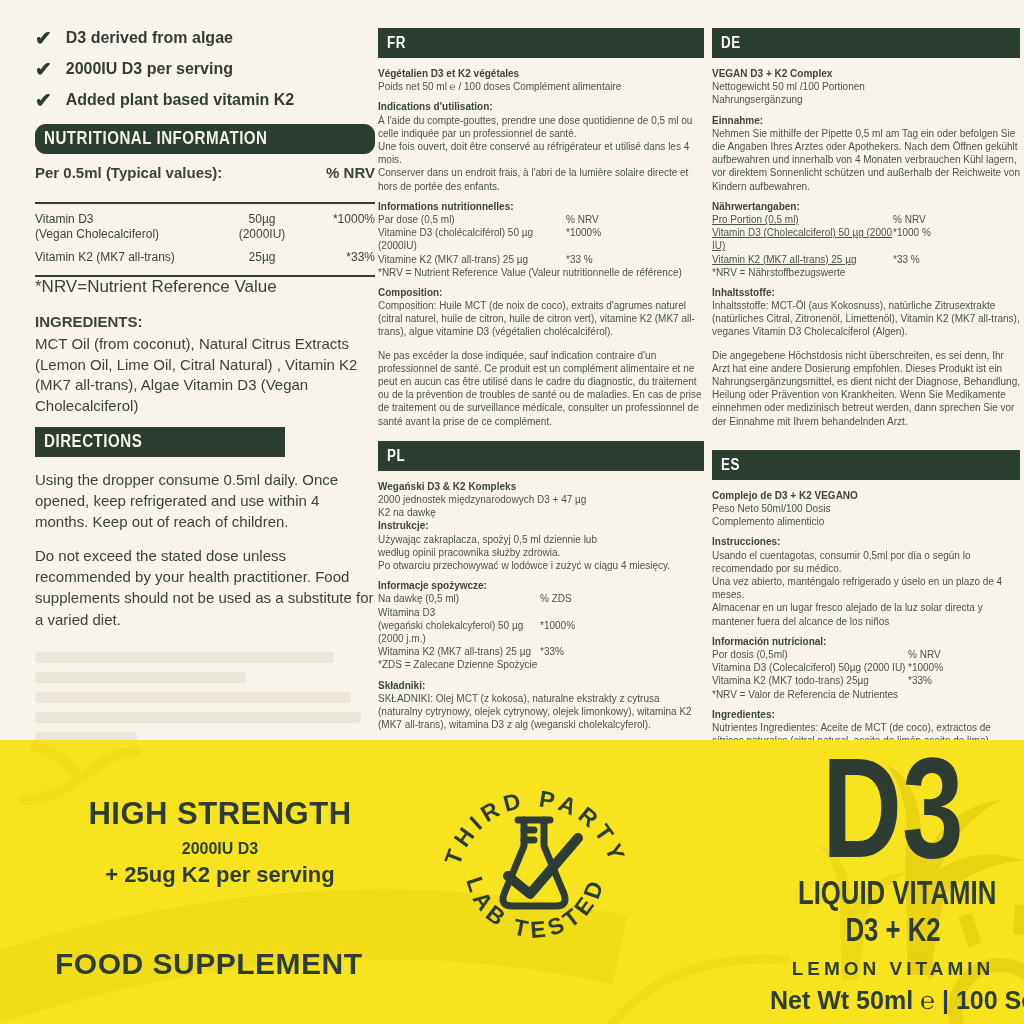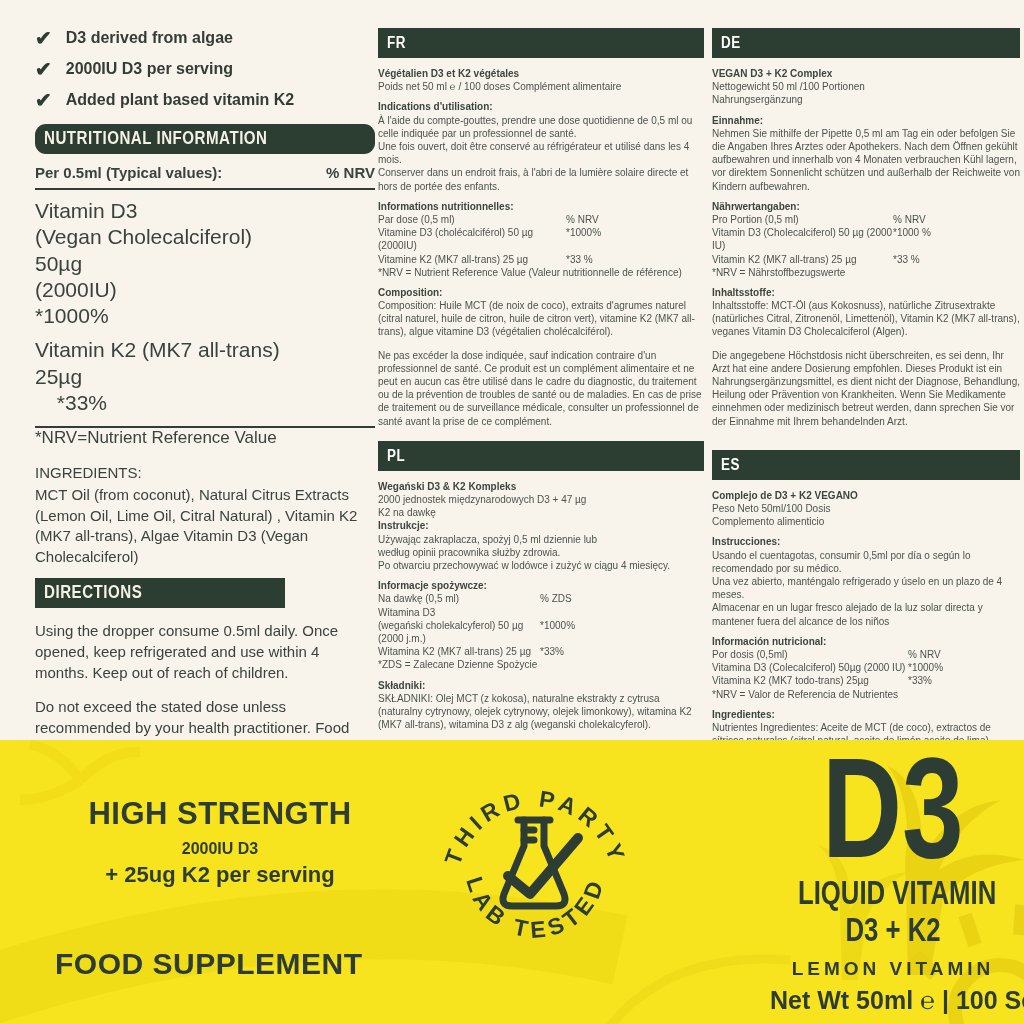--- a/index.html
+++ b/index.html
@@ -10,45 +10,45 @@
   .col-left{left:35px;width:340px;color:#39433c;}
   .col-mid{left:378px;width:326px;}
   .col-right{left:712px;width:308px;}
   .bar{background:#2c3d31;color:#f5f1e6;padding:4px 9px 5px;font-weight:bold;}
   .cond{display:inline-block;transform:scaleX(.84);transform-origin:0 50%;letter-spacing:.6px;white-space:nowrap;}
   .condc{display:inline-block;transform:scaleX(.78);transform-origin:50% 50%;white-space:nowrap;}
   
   .check-item{display:flex;align-items:center;gap:14px;font-size:16px;font-weight:bold;color:#333d36;margin-bottom:11px;}
   .check-glyph{font-size:20px;font-weight:bold;color:#2c3d31;line-height:1;}
   .nutr-bar{font-size:18px;margin-top:14px;border-radius:11px;}
-  .thead{display:flex;justify-content:space-between;font-weight:bold;font-size:15px;padding:10px 0 7px;border-bottom:2px solid #333d36;}
-  .trow{display:flex;font-size:21px;padding-top:8px;line-height:1.25;flex-direction:column;}
+  .thead{display:flex;justify-content:space-between;font-weight:bold;font-size:15px;padding:10px 0 21px;border-bottom:2px solid #333d36;}
+  .trow{display:flex;font-size:12px;padding-top:8px;line-height:1.25;}
   .trow .tn{flex:1;white-space:pre-line;}
-  .trow .ta{width:82px;text-align:left;white-space:pre-line;}
+  .trow .ta{width:82px;text-align:center;white-space:pre-line;}
   .trow .tv{width:72px;text-align:right;}
   .tbl-bottom{border-bottom:2px solid #333d36;padding-bottom:10px;}
   .footnote{font-size:17px;}
-  .ingr-label{font-weight:normal;font-size:15px;margin-top:16px;}
+  .ingr-label{font-weight:bold;font-size:15px;margin-top:16px;}
   .body15{font-size:15px;line-height:1.38;margin-top:4px;}
   .dir-bar{font-size:18px;margin-top:10px;width:232px;}
   .para{font-size:15px;line-height:1.42;margin-top:12px;white-space:pre-line;}
   .faded{margin-top:22px;filter:blur(.6px);}
   .faded .fline{height:11px;border-radius:3px;background:rgba(216,206,190,.38);margin-bottom:9px;}
   .logos{display:flex;align-items:center;gap:20px;margin-top:26px;}
   .flagwrap{display:flex;flex-direction:column;align-items:center;gap:8px;}
   .flag-caption{font-weight:bold;font-size:14px;letter-spacing:.5px;color:#1d1d1b;}
   
   .lang{font-size:10px;line-height:1.32;color:#4a544c;}
   .langbar{font-size:16px;margin-bottom:9px;padding:4px 9px 5px;background:#2c3d31;color:#ffffff;font-weight:bold;}
   .b{font-weight:bold;color:#3b453e;}
   .pre{white-space:pre-line;}
   .mt{margin-top:7px;}
   .nrow{display:flex;}
   .nrow .nr{flex:1;}
-  .fr .nl{width:188px;} .pl .nl{width:162px;} .de .nl{width:181px;} .es .nl{width:196px;}
+  .fr .nl{width:188px;} .pl .nl{width:162px;} .de .nl{width:181px;text-decoration:underline;} .es .nl{width:196px;}
   .warn{margin-top:10px;}
   .gap-between{height:13px;}
   
   .bottom{position:absolute;left:0;top:740px;width:1024px;height:284px;background:#f7e41e;color:#2e3d33;}
   .bottom svg.texture{position:absolute;left:0;top:0;}
   .hs-block{position:absolute;left:40px;top:56px;width:360px;text-align:center;}
   .hs-title{font-size:31px;font-weight:bold;letter-spacing:.5px;}
   .hs-l1{font-size:16px;font-weight:bold;margin-top:8px;}
   .hs-l2{font-size:22px;font-weight:bold;margin-top:4px;}
   .food-supplement{position:absolute;left:55px;top:207px;font-size:30px;font-weight:bold;letter-spacing:.5px;}

